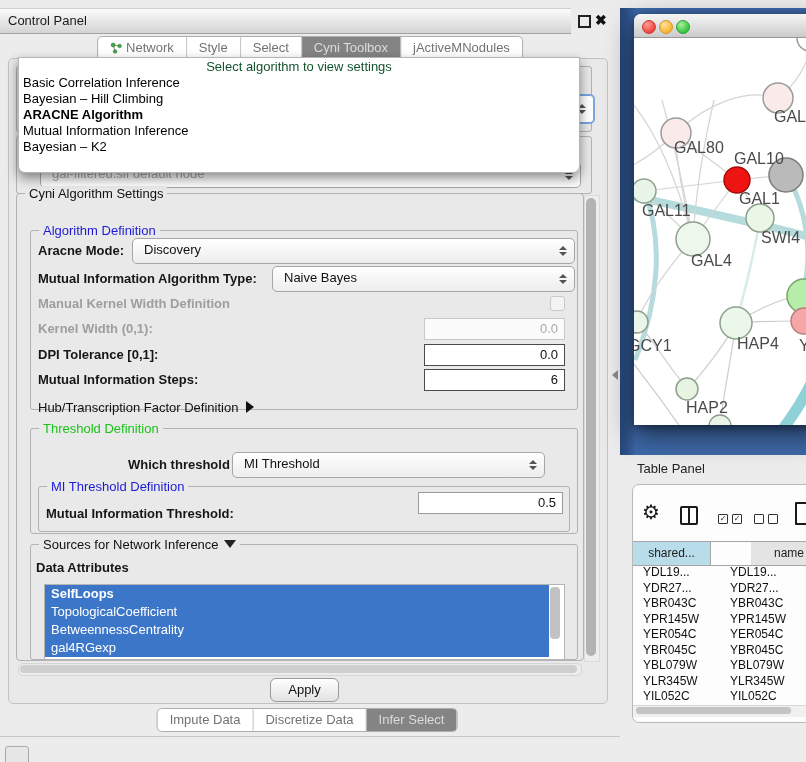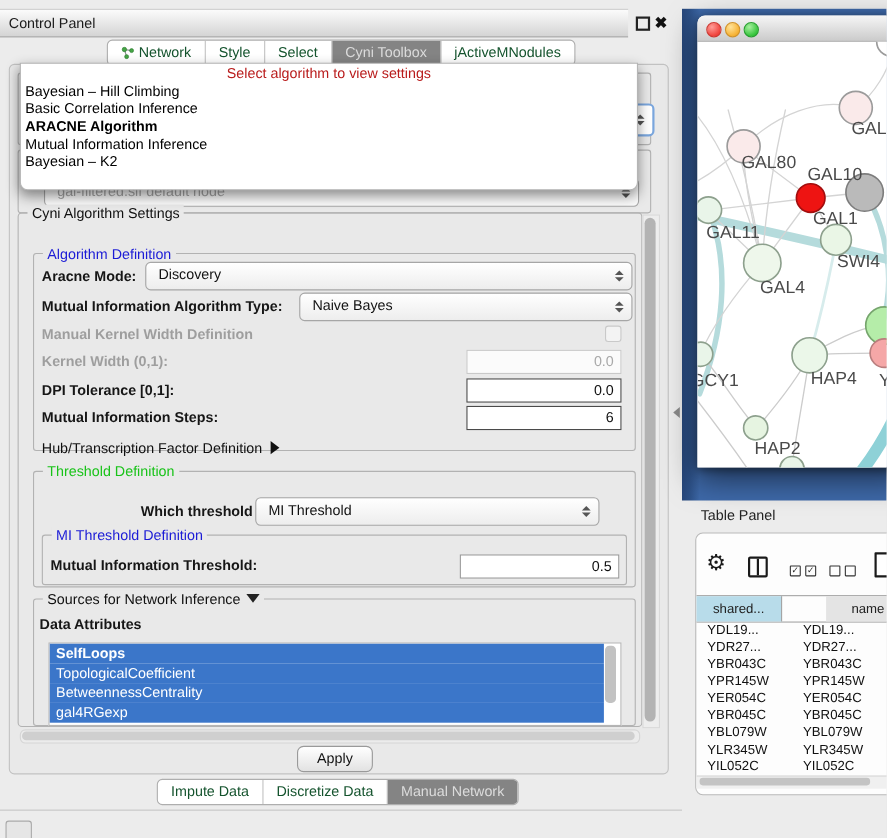--- a/index.html
+++ b/index.html
@@ -6,21 +6,21 @@
   body{width:806px;height:762px;position:relative;overflow:hidden;background:#ececec;
        font-family:"Liberation Sans",sans-serif;-webkit-font-smoothing:antialiased;}
   .abs{position:absolute;}
   
   .titlebar{left:0;top:8px;width:571px;height:24px;background:linear-gradient(#fbfbfb,#d4d4d4);
             border-top:1px solid #cfcfcf;border-bottom:1px solid #a2a2a2;}
   .titlebar .t{position:absolute;left:8px;top:0;line-height:24px;font-size:13px;color:#1a1a1a;}
   .float-ic{position:absolute;left:578px;top:6px;width:9px;height:9px;border:2px solid #222;}
   .close-ic{position:absolute;left:595px;top:3px;font-size:14px;font-weight:bold;color:#111;}
   .tabstrip{display:flex;background:#fff;border:1px solid #aeaeae;border-radius:5px;overflow:hidden;}
-  .tabstrip .tab{padding:0 12px;line-height:22px;font-size:13px;color:#14532d;border-right:1px solid #c2c2c2;
+  .tabstrip .tab{padding:0 12px;line-height:22px;font-size:13px;color:#737373;border-right:1px solid #c2c2c2;
                  display:flex;align-items:center;gap:4px;white-space:nowrap;}
   .tabstrip .tab:last-child{border-right:none;}
   .tabstrip .tab.selected{background:#848484;color:#dcdcdc;}
   #top-tabs{left:310px;top:36px;transform:translateX(-50%);}
   #bottom-tabs{left:307px;top:708px;transform:translateX(-50%);}
   .content-panel{left:8px;top:58px;width:598px;height:644px;background:#e9e9e9;
                  border:1px solid #c2c2c2;border-radius:5px;}
   .groupbox{position:absolute;border:1px solid #b2b2b2;border-radius:3px;}
   .legend{position:absolute;top:-8px;left:8px;background:#e9e9e9;padding:0 4px;font-size:13px;color:#111;white-space:nowrap;}
   .legend.blue{color:#1b1bd6;}
@@ -53,21 +53,21 @@
   .attr-scroll-thumb{left:550px;top:587px;width:10px;height:52px;background:#c2c2c2;border-radius:4px;}
   .apply-btn{left:270px;top:678px;width:67px;height:22px;background:linear-gradient(#ffffff,#e2e2e2);
              border:1px solid #9a9a9a;border-radius:6px;text-align:center;line-height:21px;font-size:13px;color:#111;}
   .divider{left:0;top:736px;width:620px;height:1px;background:#c6c6c6;}
   .splitter-arrow{left:612px;top:370px;width:0;height:0;border-top:5px solid transparent;
                   border-bottom:5px solid transparent;border-right:6px solid #8a8a8a;}
   .corner-btn{left:5px;top:746px;width:22px;height:20px;background:#e6e6e6;border:1px solid #a9a9a9;border-radius:3px;}
   
   .popup{left:18px;top:57px;width:560px;height:114px;background:#fff;border:1px solid #b5b5b5;
          border-radius:0 0 7px 7px;box-shadow:0 5px 12px rgba(0,0,0,0.45);z-index:6;}
-  .popup .ph{height:17px;line-height:17px;text-align:center;color:#b91c1c;font-size:13px;}
+  .popup .ph{height:17px;line-height:17px;text-align:center;color:#14532d;font-size:13px;}
   .popup .it{height:16px;line-height:16px;font-size:13px;color:#000;padding-left:4px;white-space:nowrap;}
   .popup .it.bold{font-weight:bold;}
   
   .desktop{left:620px;top:8px;width:186px;height:447px;
            background:linear-gradient(to right,#27477a 0,#2d5188 7px,#3e69a9 16px);}
   .macwin{left:634px;top:14px;width:192px;height:411px;border-radius:7px 7px 0 0;overflow:hidden;
           box-shadow:0 10px 28px rgba(0,0,0,0.55),0 2px 8px rgba(0,0,0,0.4);background:#fff;}
   .macbar{position:absolute;left:0;top:0;right:0;height:23px;background:linear-gradient(#f6f6f6,#cbcbcb);
           border-bottom:1px solid #989898;}
   .light{position:absolute;top:6px;width:12px;height:12px;border-radius:50%;}
@@ -147,22 +147,22 @@
     <span>gal-filtered.sif default node</span>
     <span class="stepper">
         <i class="up"></i>
         <i class="dn"></i>
       </span>
   </div>
 
   <div class="abs popup">
     <div class="ph">Select algorithm to view settings</div>
     <div id="dropdown-items">
+        <div class="it">Basic Correlation Inference</div>
         <div class="it">Bayesian – Hill Climbing</div>
-        <div class="it">Basic Correlation Inference</div>
         <div class="it bold">ARACNE Algorithm</div>
         <div class="it">Mutual Information Inference</div>
         <div class="it">Bayesian – K2</div>
       </div>
   </div>
 
   <div class="abs groupbox" style="left:16px;top:193px;width:566px;height:466px;border-radius:4px;">
     <span class="legend">Cyni Algorithm Settings</span>
   </div>
   <div class="abs vscroll"></div>
@@ -208,21 +208,21 @@
     <span>MI Threshold</span>
     <span class="stepper">
         <i class="up"></i>
         <i class="dn"></i>
       </span>
   </div>
   <div class="abs groupbox" style="left:38px;top:486px;width:530px;height:44px;">
     <span class="legend blue">MI Threshold Definition</span>
   </div>
   <span class="abs blabel" style="left:46px;top:506px;">Mutual Information Threshold:</span>
-  <div class="abs field" style="left:418px;top:504px;width:137px;height:20px;border-color:#9a9a9a;">0.5</div>
+  <div class="abs field" style="left:418px;top:492px;width:137px;height:20px;border-color:#9a9a9a;">0.5</div>
 
   <div class="abs groupbox" style="left:30px;top:544px;width:546px;height:114px;">
     <span class="legend"><span>Sources for Network Inference</span><span class="tri-down"></span></span>
   </div>
   <span class="abs blabel" style="left:36px;top:560px;">Data Attributes</span>
   <div class="abs attr-list" id="attr-list">
       <div class="attr-item" style="background: rgb(59, 118, 201); font-weight: bold;">SelfLoops</div>
       <div class="attr-item" style="background: rgb(59, 118, 201);">TopologicalCoefficient</div>
       <div class="attr-item" style="background: rgb(59, 118, 201);">BetweennessCentrality</div>
       <div class="attr-item" style="background: rgb(59, 118, 201);">gal4RGexp</div>
@@ -235,21 +235,21 @@
   <div class="abs apply-btn">Apply</div>
 
   <div class="abs tabstrip" id="bottom-tabs">
       <div class="tab">
         <span>Impute Data</span>
       </div>
       <div class="tab">
         <span>Discretize Data</span>
       </div>
       <div class="tab selected">
-        <span>Manual Network</span>
+        <span>Infer Select</span>
       </div>
     </div>
   <div class="abs divider"></div>
   <div class="abs splitter-arrow"></div>
   <div class="abs corner-btn"></div>
 </div>
 
 <div class="abs desktop"></div>
 <div class="abs macwin">
   <div class="macbar">

